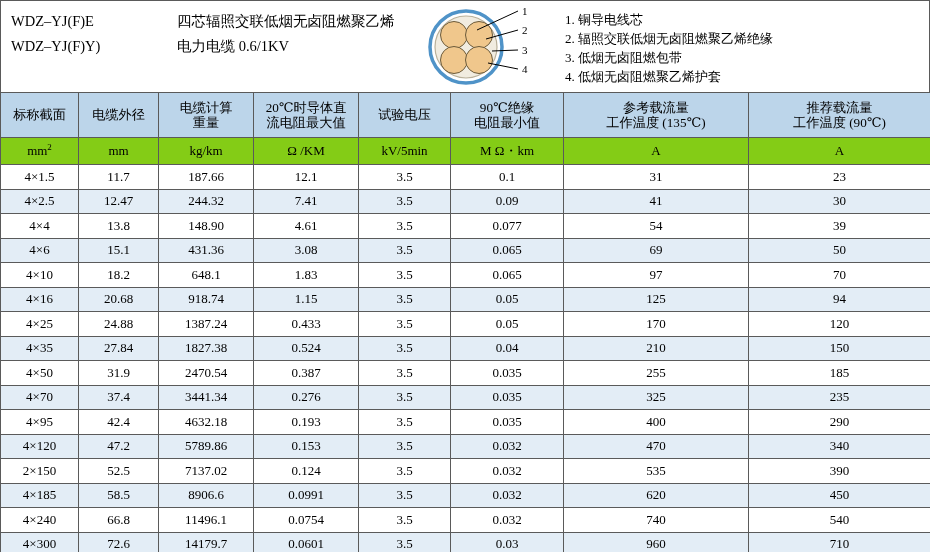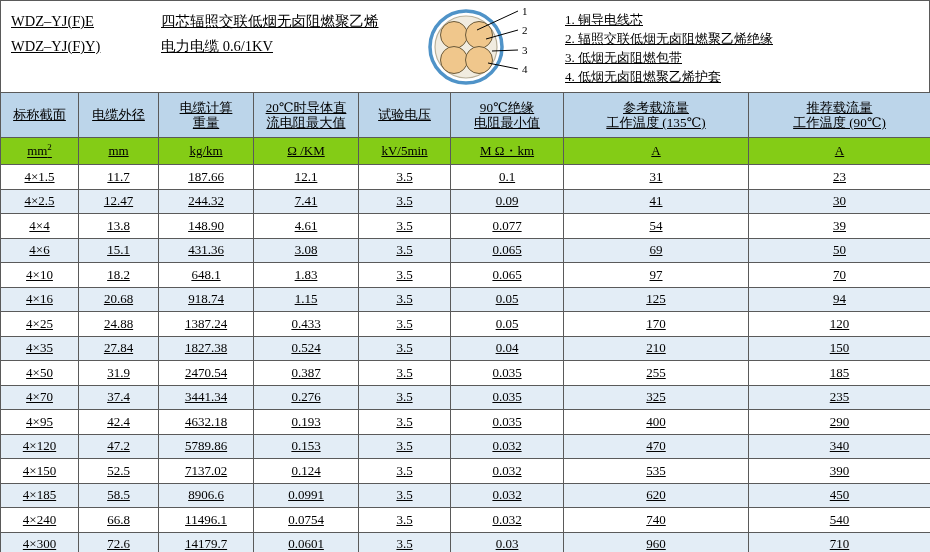--- a/index.html
+++ b/index.html
@@ -12,21 +12,20 @@
     height: 552px;
     font-family: "Liberation Serif", "DejaVu Serif", serif;
     color: #000000;
     overflow: hidden;
   }
   .sheet {
     position: relative;
     width: 930px;
     height: 391px;
     box-sizing: border-box;
-    text-decoration: underline;
   }
   
   .header {
     display: flex;
     align-items: flex-start;
     height: 92px;
     border: 1px solid #5a5a5a;
     border-bottom: none;
     box-sizing: border-box;
   }
@@ -39,20 +38,21 @@
     display: flex;
     font-size: 14.5px;
     line-height: 25px;
     white-space: nowrap;
   }
   .name-code {
     width: 150px;
   }
   .name-desc {
     flex: 1;
+    margin-left: 16px;
   }
   .header-figure {
     width: 130px;
     display: flex;
     align-items: center;
     justify-content: center;
     padding-top: 4px;
     box-sizing: border-box;
   }
   .header-legend {
@@ -340,21 +340,21 @@
         <td>4×120</td>
         <td>47.2</td>
         <td>5789.86</td>
         <td>0.153</td>
         <td>3.5</td>
         <td>0.032</td>
         <td>470</td>
         <td>340</td>
       </tr>
       <tr>
-        <td>4×150</td>
+        <td>2×150</td>
         <td>52.5</td>
         <td>7137.02</td>
         <td>0.124</td>
         <td>3.5</td>
         <td>0.032</td>
         <td>535</td>
         <td>390</td>
       </tr>
       <tr class="alt">
         <td>4×185</td>

